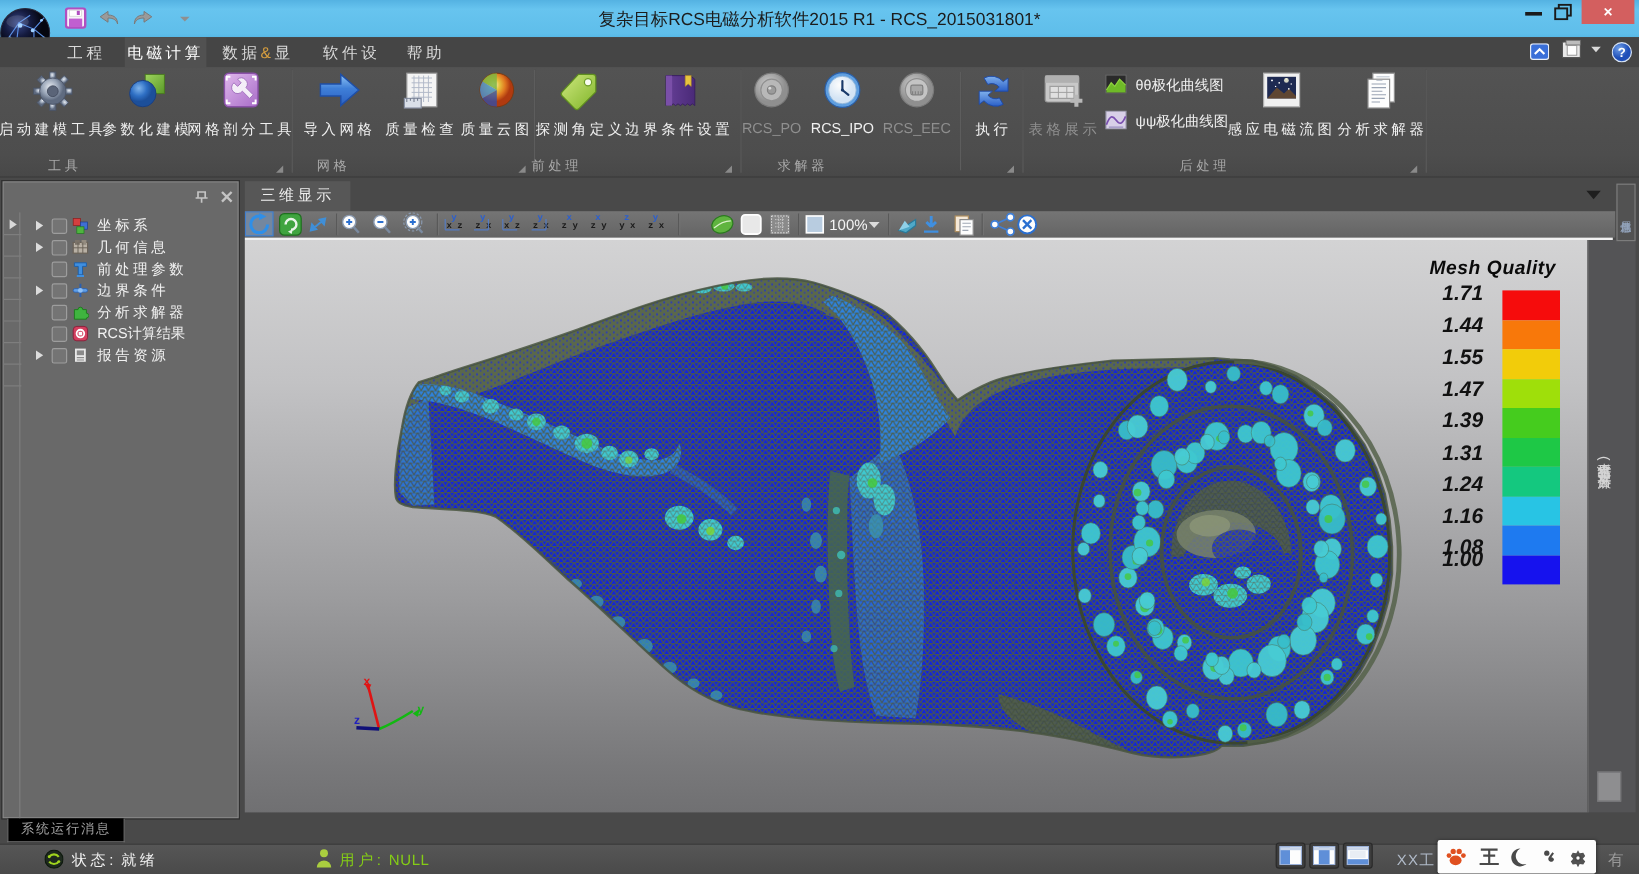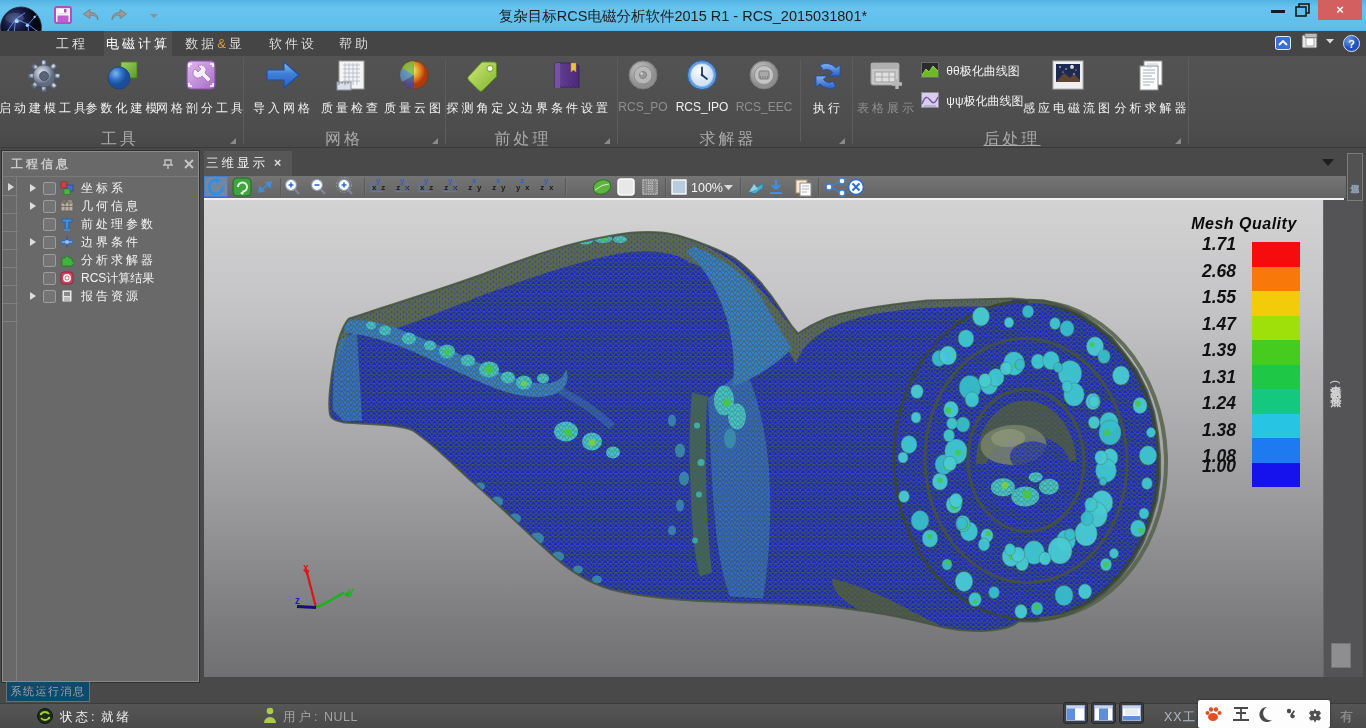--- a/index.html
+++ b/index.html
@@ -7,35 +7,35 @@
 #titlebar{position:absolute;left:0;top:0;width:1366px;height:31px;background:linear-gradient(#54b2e2,#67c4ef 25%,#5fbeea 90%,#57b8e6);}
 #title{position:absolute;left:0;top:7px;width:1366px;text-align:center;font-size:14.5px;color:#1c1c1c;}
 #tabrow{position:absolute;left:0;top:31px;width:1366px;height:25px;background:#454545;}
 .tab{position:absolute;top:31px;height:25px;line-height:25px;color:#d9d9d9;font-size:13px;text-align:center;}
 .tab.active{background:#515151;color:#fff;}
 #ribbon{position:absolute;left:0;top:56px;width:1366px;height:92px;background:linear-gradient(#535353,#4d4d4d 80%,#484848);border-bottom:1px solid #3a3a3a;}
 .rsep{position:absolute;top:58px;height:86px;width:1px;background:#424242;border-right:1px solid #5d5d5d;}
 .ritem{position:absolute;top:58px;text-align:center;color:#f0f0f0;font-size:12px;}
 .ritem .lbl{margin-top:3px;white-space:nowrap;}
 .ritem.dis{color:#8f8f8f;}
-.glabel{position:absolute;top:131px;height:16px;line-height:16px;text-align:center;color:#a9a9a9;font-size:16px;}
+.glabel{position:absolute;top:131px;height:16px;line-height:16px;text-align:left;color:#a9a9a9;font-size:11px;}
 .garrow{position:absolute;top:138px;width:0;height:0;border-left:6px solid transparent;border-bottom:6px solid #8a8a8a;}
 #panel{position:absolute;left:2px;top:151px;width:197px;height:531px;background:#696969;border:1px solid #8a8a8a;outline:1px solid #303030;}
 #phead{position:absolute;left:0;top:0;width:195px;height:25px;color:#c9c9c9;font-size:12px;font-weight:bold;line-height:25px;padding-left:8px;border-bottom:1px solid #7a7a7a;}
 .trow{position:absolute;left:0;width:195px;height:18px;line-height:18px;color:#f2f2f2;font-size:12px;}
 .tcb{position:absolute;left:40px;top:2.5px;width:13px;height:13px;border:1px solid #9d9d9d;background:#747474;border-radius:2px;}
 .tarr{position:absolute;left:27px;top:5px;width:0;height:0;border-top:4px solid transparent;border-bottom:4px solid transparent;border-left:6px solid #dcdcdc;}
 .ticon{position:absolute;left:57px;top:2px;width:14px;height:14px;}
 .ttxt{position:absolute;left:78px;top:0;}
 .cjk{letter-spacing:3px;}
 .nls{letter-spacing:0;}
 .tab{letter-spacing:3px;}
 .lbl{letter-spacing:3px;}
 .glabel{letter-spacing:3px;}
-#systab{position:absolute;left:6px;top:682px;width:84px;height:20px;background:#0c4a6e;border:1px solid #6e6e6e;border-top:none;color:#a2a2a2;font-size:11px;line-height:19px;text-align:center;}
+#systab{position:absolute;left:6px;top:682px;width:98px;height:20px;background:#000000;border:1px solid #6e6e6e;border-top:none;color:#a2a2a2;font-size:11px;line-height:19px;text-align:center;}
 #doctab{position:absolute;left:204px;top:151px;width:88px;height:25px;background:#575757;color:#efefef;font-size:12.5px;line-height:25px;}
 #vtoolbar{position:absolute;left:204px;top:176px;width:1142px;height:22px;background:linear-gradient(#757575,#646464);}
 #vtline{position:absolute;left:204px;top:197.5px;width:1140px;height:2px;background:#f2f2f2;}
 #viewport{position:absolute;left:204px;top:199.5px;width:1119px;height:477px;background:linear-gradient(#d3d3d4,#c2c2c4 25%,#9c9c9e 62%,#78787a 92%,#707072);}
 #rstrip{position:absolute;left:1323px;top:199.5px;width:40px;height:477px;background:#545456;border-left:1px solid #666;}
 #rtext{position:absolute;left:1327px;top:376px;width:16px;color:#d5d5d5;font-size:11.5px;writing-mode:vertical-rl;letter-spacing:1px;}
 #proptab{position:absolute;left:1347px;top:153px;width:16px;height:48px;background:#525252;border:1px solid #7c7c7c;color:#93a4bc;font-size:9px;writing-mode:vertical-rl;text-align:center;line-height:14px;}
 #legend{position:absolute;left:1150px;top:213px;}
 .leglbl{position:absolute;width:86px;text-align:right;font-style:italic;font-weight:bold;color:#111;font-size:17.5px;font-family:"Liberation Sans",sans-serif;}
 #statusbar{position:absolute;left:0;top:703px;width:1366px;height:25px;background:linear-gradient(#565656,#4a4a4a);border-top:1px solid #3c3c3c;color:#ededed;font-size:12px;}
@@ -115,21 +115,21 @@
 <div class="rsep" style="left:243px"></div>
 <div class="rsep" style="left:445px"></div>
 <div class="rsep" style="left:617px"></div>
 <div class="rsep" style="left:800px;top:60px;height:82px"></div>
 <div class="rsep" style="left:852px"></div>
 <div class="rsep" style="left:1188px"></div>
 <div class="glabel" style="left:40px;width:160px;">工具</div>
 <div class="glabel" style="left:264px;width:160px;font-family:Liberation Serif, serif;">网格</div>
 <div class="glabel" style="left:443px;width:160px;">前处理</div>
 <div class="glabel" style="left:648px;width:160px;">求解器</div>
-<div class="glabel" style="left:932px;width:160px;text-decoration:underline;">后处理</div>
+<div class="glabel" style="left:983px;width:160px;">后处理</div>
 <div class="garrow" style="left:230px"></div>
 <div class="garrow" style="left:432px"></div>
 <div class="garrow" style="left:604px"></div>
 <div class="garrow" style="left:839px"></div>
 <div class="garrow" style="left:1175px"></div>
 
 <div class="ritem" style="left:-1px;width:90px">
 <svg width="34" height="36" viewBox="0 0 34 36">
       <defs>
         <radialGradient id="gg" cx="40%" cy="35%">
@@ -350,21 +350,20 @@
 <rect x="7" y="8" width="18" height="24" fill="#fdfdfd" stroke="#8f8f8f"></rect>
 <g stroke="#9aa4b4" stroke-width="0.9">
         <path d="M10 12 h12 M10 15 h12 M10 18 h9 M10 21 h12 M10 24 h11 M10 27 h7"></path>
       </g>
 <g stroke="#b8c0cc" stroke-width="0.8">
         <path d="M14 6 h11 M14 9 h5"></path>
       </g>
     </svg>
 <div class="lbl">分析求解器</div></div>
 <div id="panel">
-    <div id="phead"><span class="cjk">工程信息</span></div>
 <svg class="abs" style="left:158px;top:6px" width="34" height="13" viewBox="0 0 34 13">
 <path d="M4 2 h6 v5 h-6 z M7 7 v4 M2 7 h10" fill="none" stroke="#c4c4c4" stroke-width="1.4"></path>
 <path d="M24 2 l8 8 M32 2 l-8 8" stroke="#c4c4c4" stroke-width="2"></path>
     </svg>
 <div class="abs" style="left:0;top:25px;width:14px;height:506px;border-right:1px solid #7e7e7e"></div>
 <svg class="abs" style="left:0;top:25px" width="15" height="150" viewBox="0 0 15 150">
 <g stroke="#7e7e7e" stroke-width="1">
         <path d="M0 18.5 h15 M0 36.5 h15 M0 54.5 h15 M0 72.5 h15 M0 90.5 h15 M0 108.5 h15 M0 126.5 h15 M0 144.5 h15"></path>
       </g>
 <path d="M5 6 l6 4 -6 4 z" fill="#d8d8d8"></path>
@@ -431,21 +430,21 @@
         <rect x="2" y="1" width="10" height="12" fill="#e8e8e8" stroke="#6a6a6a"></rect>
         <rect x="4" y="3" width="6" height="4" fill="#8a8a8a"></rect>
         <path d="M4 9 h6 M4 11 h6" stroke="#8a8a8a" stroke-width="0.9"></path>
       </svg>
       <div class="ttxt cjk">报告资源</div>
     </div>
 </div>
 
 <div id="systab"><span style="letter-spacing:1.5px">系统运行消息</span></div>
 <div class="abs" style="left:1322px;top:159px;width:0;height:0;border-left:6px solid transparent;border-right:6px solid transparent;border-top:7px solid #1e1e1e"></div>
-<div id="doctab"><span class="cjk" style="margin-left:2px">三维显示</span><span style="margin-left:6px;font-weight:bold;color:#ddd">×</span></div>
+<div id="doctab"><span class="cjk" style="margin-left:13px">三维显示</span><span style="margin-left:6px;font-weight:bold;color:#ddd">×</span></div>
 <div id="vtoolbar"></div>
 <svg class="abs" style="left:204px;top:176px" width="1142" height="22" viewBox="0 0 1142 22">
 <rect x="0.5" y="0.5" width="23" height="20" fill="#74879f" stroke="#3f7fd0"></rect>
 <path d="M12 4 a7 7 0 1 0 7 7" fill="none" stroke="#2f8fe8" stroke-width="2.6"></path>
     <path d="M12 1.5 l6 3 -6 3 z" fill="#2f8fe8"></path>
 <rect x="29" y="2" width="18" height="18" rx="4" fill="#3fa43f" stroke="#1e6f1e"></rect>
     <path d="M34 11 a4.5 4.5 0 1 1 4.5 4.5" fill="none" stroke="#e8f4e8" stroke-width="2"></path>
     <path d="M36 17 l4-2 -1 4 z" fill="#e8f4e8"></path>
 <path d="M55 16 L67 6 M55 16 l1-5 3.5 4 z M67 6 l-1 5 -3.5-4 z" fill="#3f8fd8" stroke="#3f8fd8" stroke-width="1.6"></path>
 <path d="M76.5 2 v18" stroke="#595959"></path>
@@ -765,27 +764,27 @@
 <text x="295" y="603" font-size="10" font-weight="bold" fill="#2020c0" font-family="Liberation Sans">z</text>
 </svg>
 <div id="rstrip"></div>
 <div id="rtext">查看结果(双击展开)</div>
 <div class="abs" style="left:1331px;top:643px;width:20px;height:25px;background:#8e8e90;border:1px solid #767678"></div>
 <div id="proptab">属性信息</div>
 
 <div id="legend">
 <div class="abs" style="left:9px;top:2px;width:170px;text-align:center;font-style:italic;font-weight:bold;font-size:16px;color:#0a0a0a;letter-spacing:0.5px">Mesh Quality</div>
 <div class="leglbl" style="top:21px">1.71</div>
-<div class="leglbl" style="top:47.5px">2.68</div>
+<div class="leglbl" style="top:47.5px">1.44</div>
 <div class="leglbl" style="top:74px">1.55</div>
 <div class="leglbl" style="top:100.5px">1.47</div>
 <div class="leglbl" style="top:127px">1.39</div>
 <div class="leglbl" style="top:153.5px">1.31</div>
 <div class="leglbl" style="top:180px">1.24</div>
-<div class="leglbl" style="top:206.5px">1.38</div>
+<div class="leglbl" style="top:206.5px">1.16</div>
 <div class="leglbl" style="top:233px">1.08</div>
 <div class="leglbl" style="top:243px">1.00</div>
 <div class="abs" style="left:102px;top:29px;width:48px;height:245px">
 <div style="height:24.5px;background:#f60c0c"></div>
 <div style="height:24.5px;background:#f8780a"></div>
 <div style="height:24.5px;background:#f2cc0a"></div>
 <div style="height:24.5px;background:#9fdf0a"></div>
 <div style="height:24.5px;background:#45cc1e"></div>
 <div style="height:24.5px;background:#1ec846"></div>
 <div style="height:24.5px;background:#14c87f"></div>
@@ -803,21 +802,21 @@
       <path d="M12 10 a5 5 0 0 1-8 0"></path>
     </g>
 <circle cx="4" cy="6" r="1.2" fill="#9fd41e"></circle>
     <circle cx="12" cy="10" r="1.2" fill="#9fd41e"></circle>
 </svg>
 <div class="abs cjk" style="left:60px;top:709px;font-size:12.5px;color:#f0f0f0">状态<span class="nls">:</span> 就绪</div>
 <svg class="abs" style="left:263px;top:707px" width="14" height="17" viewBox="0 0 14 17">
 <circle cx="7" cy="4" r="3.3" fill="#aace3f"></circle>
     <path d="M1 16 a6 6 0 0 1 12 0 z" fill="#aace3f"></path>
 </svg>
-<div class="abs cjk" style="left:283px;top:709px;font-size:12.5px;color:#a3a3a3">用户<span class="nls">:</span> <span class="nls" style="letter-spacing:0.5px">NULL</span></div>
+<div class="abs cjk" style="left:283px;top:709px;font-size:12.5px;color:#84cc16">用户<span class="nls">:</span> <span class="nls" style="letter-spacing:0.5px">NULL</span></div>
 <div class="abs" style="left:1063px;top:702px;width:25px;height:22px;background:#3d3d3d;border:1px solid #2a2a2a;border-radius:3px"></div>
 <div class="abs" style="left:1091px;top:702px;width:25px;height:22px;background:#3d3d3d;border:1px solid #2a2a2a;border-radius:3px"></div>
 <div class="abs" style="left:1119px;top:702px;width:25px;height:22px;background:#3d3d3d;border:1px solid #2a2a2a;border-radius:3px"></div>
 <svg class="abs" style="left:1066px;top:705px" width="19" height="16" viewBox="0 0 19 16">
     <rect x="0.5" y="0.5" width="18" height="15" fill="#fdfdfd" stroke="#9ab0d8"></rect>
     <rect x="1" y="1" width="8" height="14" fill="#5f8fd8"></rect>
     <rect x="1" y="1" width="17" height="2.5" fill="#c8d4e8"></rect>
   </svg>
 <svg class="abs" style="left:1094px;top:705px" width="19" height="16" viewBox="0 0 19 16">
     <rect x="0.5" y="0.5" width="18" height="15" fill="#fdfdfd" stroke="#9ab0d8"></rect>

